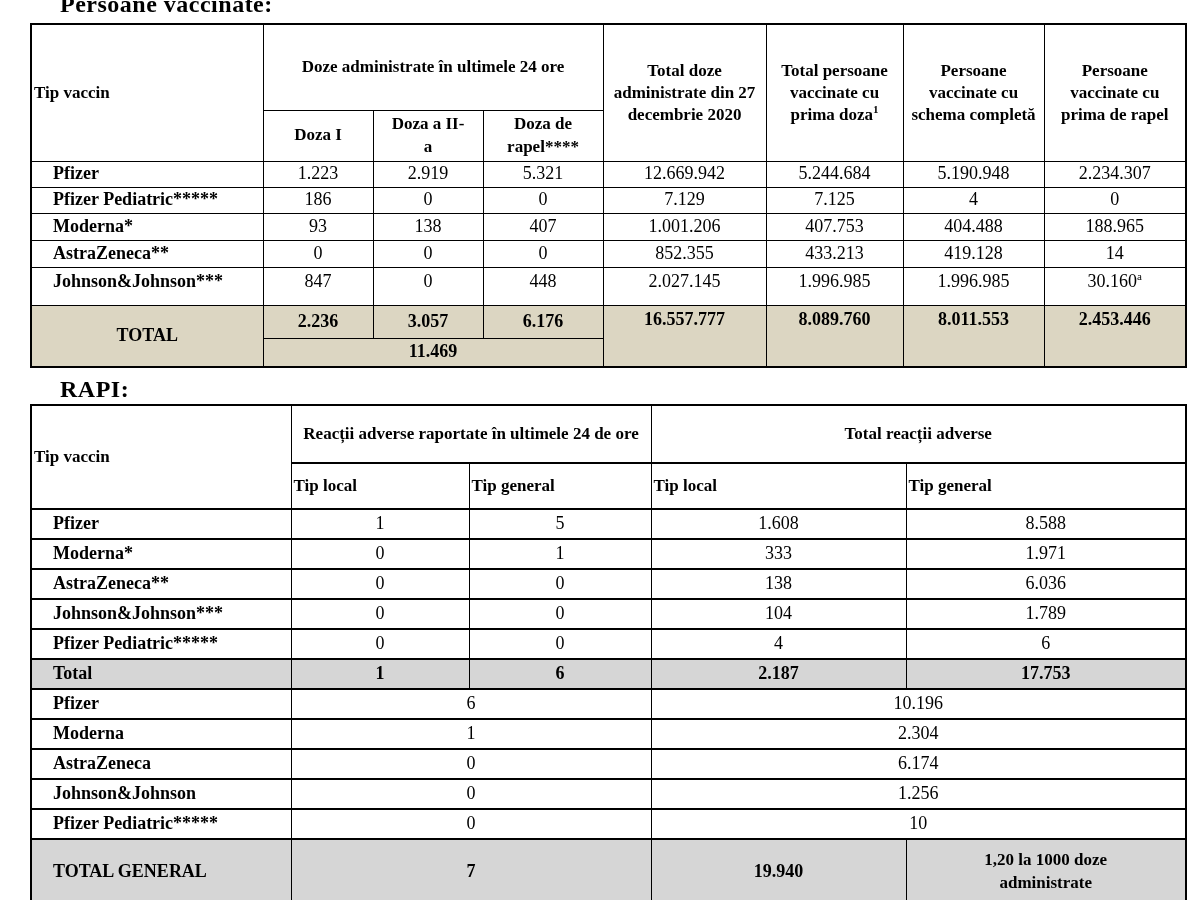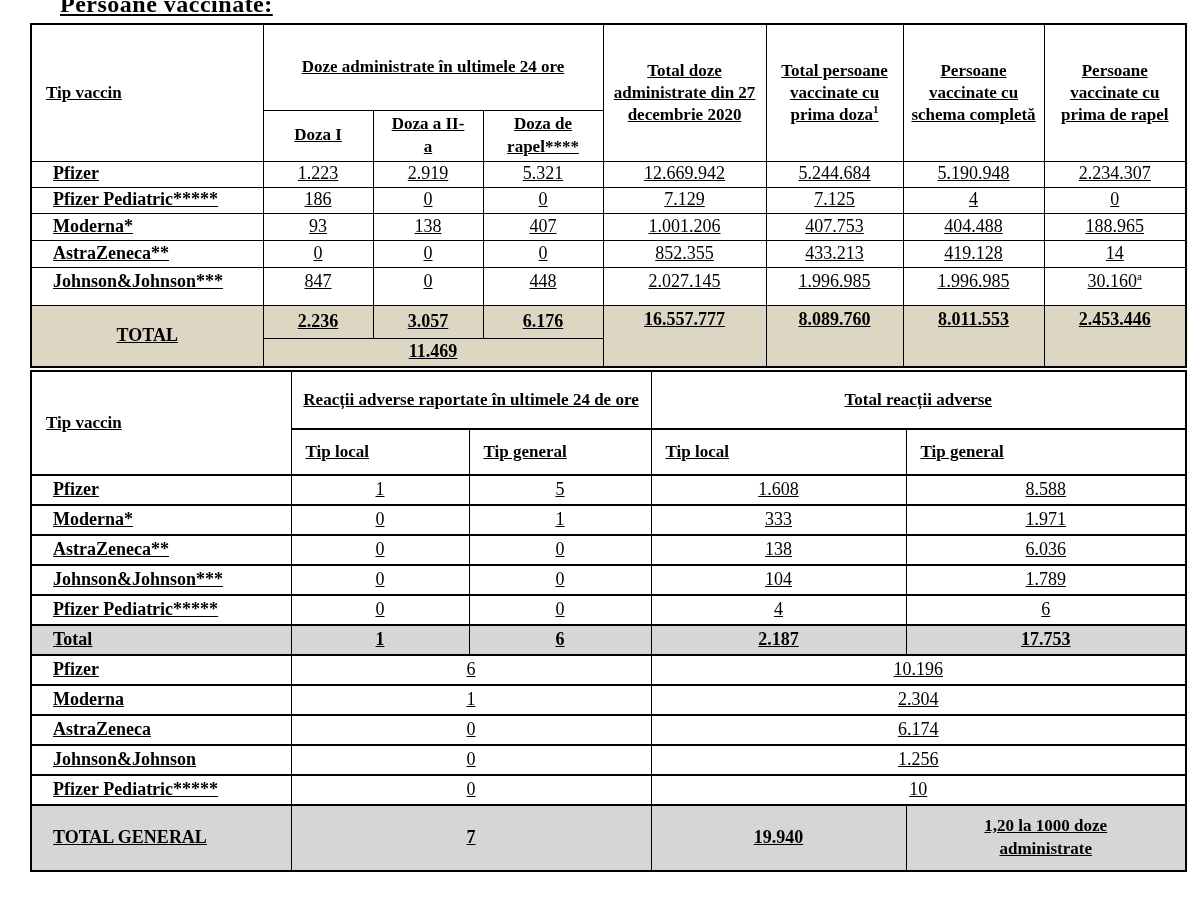--- a/index.html
+++ b/index.html
@@ -2,36 +2,36 @@
 <html style="--total-row-bg: #DCD6C2; --gray-row-bg: #D6D6D6;"><head>
 <meta charset="utf-8">
 <style>
   * { box-sizing: border-box; margin: 0; padding: 0; }
   html, body { background: #fff; }
   body {
     width: 1200px; height: 900px;
     font-family: "Liberation Serif", "DejaVu Serif", serif;
     color: #000;
   }
-  .page { width: 1200px; height: 900px; overflow: hidden; position: relative; background: #fff; text-decoration: underline; }
+  .page { width: 1200px; height: 900px; overflow: hidden; position: relative; background: #fff; }
 
   .doc-title { font-size: 24px; font-weight: bold; margin-left: 60px; line-height: 26px; letter-spacing: 0.5px; }
   .title1 { margin-top: -9px; }
   .title2 { margin-top: 8px; margin-bottom: 2px; }
 
   table { border-collapse: collapse; table-layout: fixed; margin-left: 30px; border: 2px solid #000; width: 1155px; }
   td {
     border: 1px solid #000;
     font-size: 18px; text-align: center; vertical-align: middle;
     padding: 1px 2px; overflow: hidden; line-height: 1.22;
   }
   .t2 td { border-top-width: 2px; border-bottom-width: 2px; }
 
   td.hdr { font-weight: bold; font-size: 17px; line-height: 1.3; }
-  td.hdr-left { text-align: left; padding-left: 14px; }
+  td.hdr-left { text-align: left; padding-left: 2px; }
   td.lbl { text-align: left; padding-left: 21px; font-weight: bold; }
   td.bold { font-weight: bold; }
   td.vtop { vertical-align: top; padding-top: 3px; }
   td.subhdr-pad { padding: 2px 14px; }
   td.rate-cell { padding: 2px 36px; line-height: 1.35; font-size: 17px; }
 
   .beige { background: var(--total-row-bg, #DCD6C2); }
   .gray  { background: var(--gray-row-bg, #D6D6D6); }
 
   sup { font-size: 11px; line-height: 0; }
@@ -136,20 +136,21 @@
         <td rowspan="2" class="beige bold vtop">8.089.760</td>
         <td rowspan="2" class="beige bold vtop">8.011.553</td>
         <td rowspan="2" class="beige bold vtop">2.453.446</td>
       </tr>
       <tr class="rh29">
         <td colspan="3" class="beige bold">11.469</td>
       </tr>
     </tbody>
   </table>
 
+  <div class="doc-title title2">RAPI:</div>
 
   <table class="t2" style="margin-top:2px;">
     <colgroup>
       <col style="width:260px">
         <col style="width:178px">
         <col style="width:182px">
         <col style="width:255px">
         <col style="width:280px">
     </colgroup>
     <tbody>

